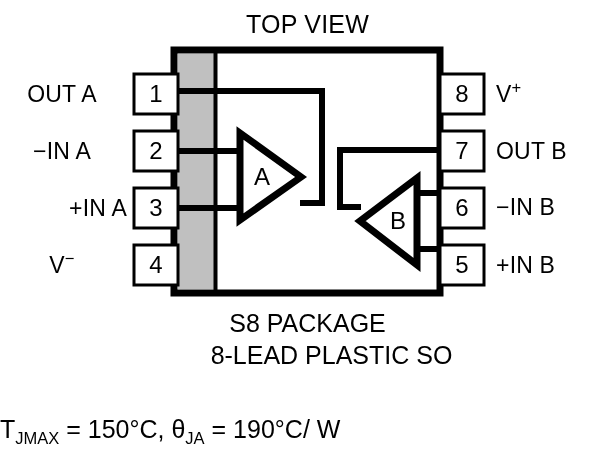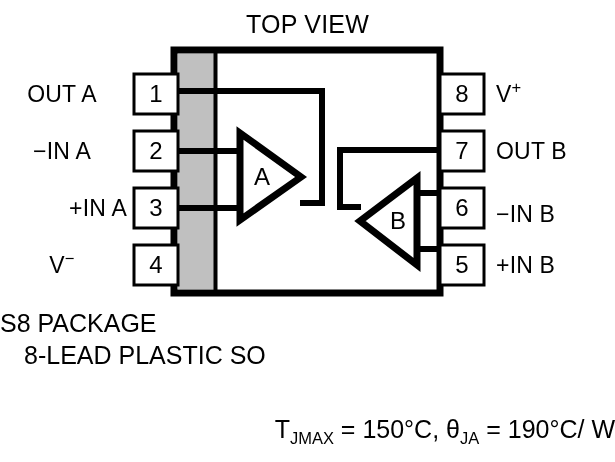--- a/index.html
+++ b/index.html
@@ -47,26 +47,27 @@
   .pin-num {
     font-size: 24px;
     text-align: center;
   }
   .amp-letter {
     font-size: 24px;
     text-align: center;
   }
   .pkg-text {
     font-size: 25px;
+    text-align: center;
     width: 615px;
     left: 0;
   }
   .thermal-text {
     font-size: 25px;
-    text-align: right;
+    text-align: left;
     width: 615px;
     left: 0;
   }
   .sup {
     font-size: 0.72em;
     vertical-align: super;
     line-height: 0;
   }
   .sub {
     font-size: 0.66em;
@@ -126,21 +127,21 @@
   <div class="txt pin-num" style="left:440px; top:196px; width:44px;">6</div>
   <div class="txt pin-num" style="left:440px; top:253px; width:44px;">5</div>
 
   <div class="txt pin-label left-side" style="left:0; top:83px; width:124px;">OUT A</div>
   <div class="txt pin-label left-side" style="left:0; top:140px; width:124px;">−IN A</div>
   <div class="txt pin-label left-side" style="left:0; top:197px; width:124px;padding-left:36px;">+IN A</div>
   <div class="txt pin-label left-side" style="left:0; top:254px; width:124px;"><span>V</span><span class="sup">−</span></div>
 
   <div class="txt pin-label right-side" style="left:496px; top:83px;"><span>V</span><span class="sup">+</span></div>
   <div class="txt pin-label right-side" style="left:496px; top:140px;">OUT B</div>
-  <div class="txt pin-label right-side" style="left:496px; top:203px;">−IN B</div>
+  <div class="txt pin-label right-side" style="left:496px; top:196px;">−IN B</div>
   <div class="txt pin-label right-side" style="left:496px; top:254px;">+IN B</div>
 
   <div class="txt amp-letter" style="left:245px; top:165px; width:34px;">A</div>
   <div class="txt amp-letter" style="left:381px; top:209px; width:34px;">B</div>
 
   <div class="txt pkg-text" style="top:311px;">S8 PACKAGE</div>
   <div class="txt pkg-text" style="top:343px;margin-left:24px;">8-LEAD PLASTIC SO</div>
 
   <div class="txt thermal-text" style="top:417px;">
     <span>T</span><span class="sub">JMAX</span><span> = 150°C, </span><span>θ</span><span class="sub">JA</span><span> = 190°C/ W</span>

